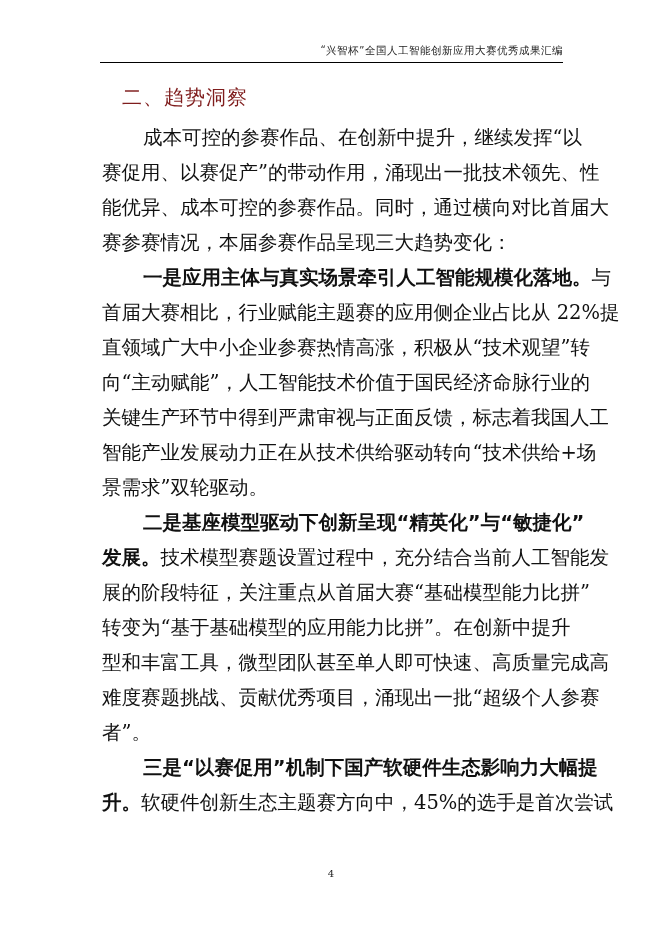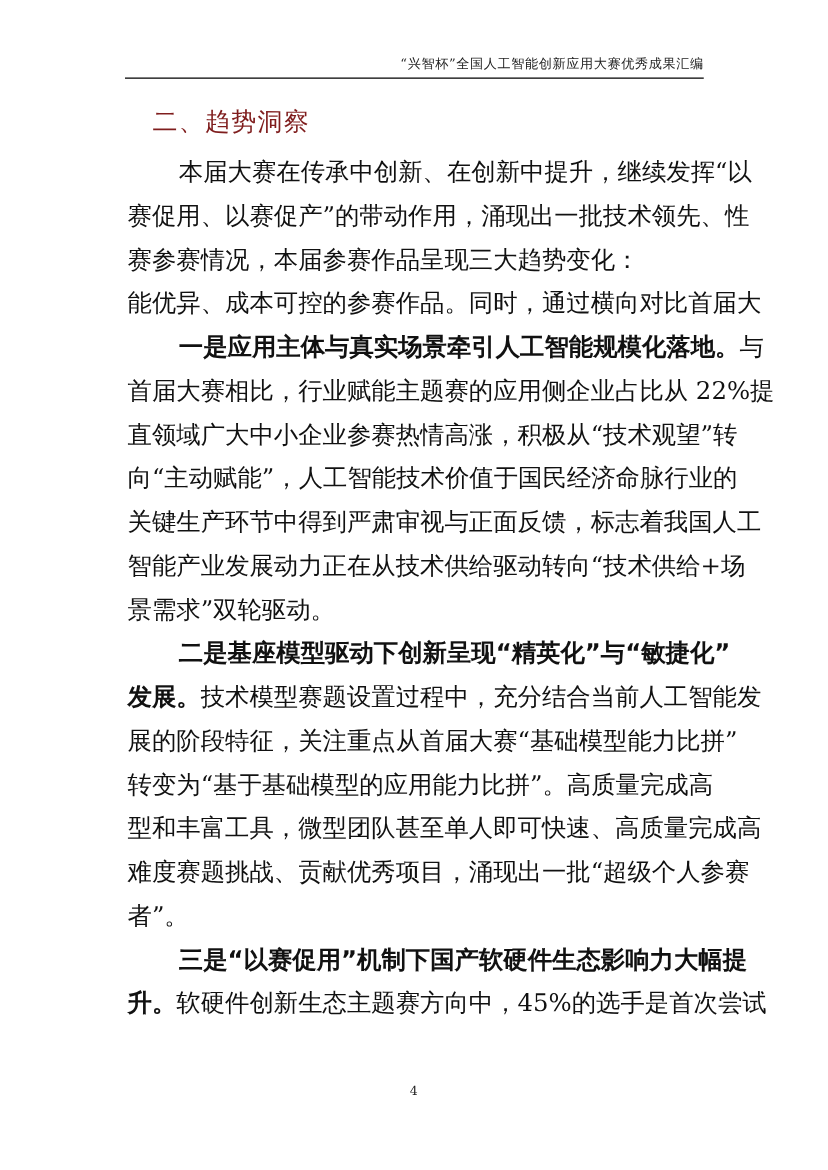--- a/index.html
+++ b/index.html
@@ -24,37 +24,37 @@
 </head>
 <body>
 
 <div class="header-text">“兴智杯”全国人工智能创新应用大赛优秀成果汇编</div>
 <div class="header-rule"></div>
 
 <div class="heading">二、趋势洞察</div>
 
 <div class="body">
 
-  <span class="line indent">本届大赛在传承中创新、在创新中提升，继续发挥“以</span>
+  <span class="line indent">成本可控的参赛作品、在创新中提升，继续发挥“以</span>
   <span class="line">赛促用、以赛促产”的带动作用，涌现出一批技术领先、性</span>
+  <span class="line">能优异、成本可控的参赛作品。同时，通过横向对比首届大</span>
   <span class="line last">赛参赛情况，本届参赛作品呈现三大趋势变化：</span>
-  <span class="line">能优异、成本可控的参赛作品。同时，通过横向对比首届大</span>
 
   <div class="line indent"><span class="bold">一是应用主体与真实场景牵引人工智能规模化落地。</span><span>与</span></div>
   <span class="line">首届大赛相比，行业赋能主题赛的应用侧企业占比从 22%提</span>
   <span class="line">直领域广大中小企业参赛热情高涨，积极从“技术观望”转</span>
   <span class="line">向“主动赋能”，人工智能技术价值于国民经济命脉行业的</span>
   <span class="line">关键生产环节中得到严肃审视与正面反馈，标志着我国人工</span>
   <span class="line">智能产业发展动力正在从技术供给驱动转向“技术供给+场</span>
   <span class="line last">景需求”双轮驱动。</span>
 
   <span class="line indent bold">二是基座模型驱动下创新呈现“精英化”与“敏捷化”</span>
   <div class="line"><span class="bold">发展。</span><span>技术模型赛题设置过程中，充分结合当前人工智能发</span></div>
   <span class="line">展的阶段特征，关注重点从首届大赛“基础模型能力比拼”</span>
-  <span class="line">转变为“基于基础模型的应用能力比拼”。高质量完成高</span>
+  <span class="line">转变为“基于基础模型的应用能力比拼”。在创新中提升</span>
   <span class="line">型和丰富工具，微型团队甚至单人即可快速、高质量完成高</span>
   <span class="line">难度赛题挑战、贡献优秀项目，涌现出一批“超级个人参赛</span>
   <span class="line last">者”。</span>
 
   <span class="line indent bold">三是“以赛促用”机制下国产软硬件生态影响力大幅提</span>
   <div class="line"><span class="bold">升。</span><span>软硬件创新生态主题赛方向中，45%的选手是首次尝试</span></div>
 </div>
 
 <div class="page-number">4</div>
 

